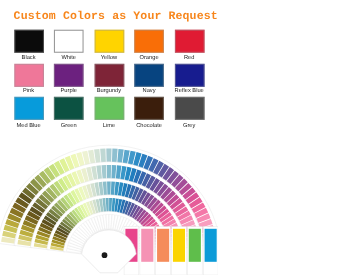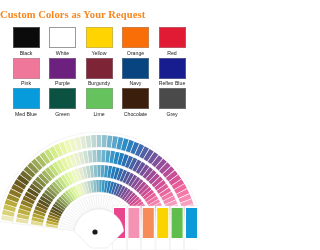--- a/index.html
+++ b/index.html
@@ -14,28 +14,28 @@
     overflow: hidden;
     position: relative;
   }
   .page {
     width: 198px;
     height: 250px;
     position: relative;
     background: #ffffff;
   }
   .title {
-    text-align: left;
+    text-align: right;
     color: #F7861C;
     font-size: 10.5px;
     font-weight: bold;
     letter-spacing: 0.1px;
     padding-top: 9px;
     line-height: 12px;
-    font-family: Liberation Serif, serif;
+    font-family: Liberation Mono, monospace;
   }
   .swatch-grid {
     padding: 6px 11px 0 11px;
   }
   .swatch-row {
     display: flex;
     justify-content: space-between;
     margin-bottom: 2px;
   }
   .swatch-cell {

